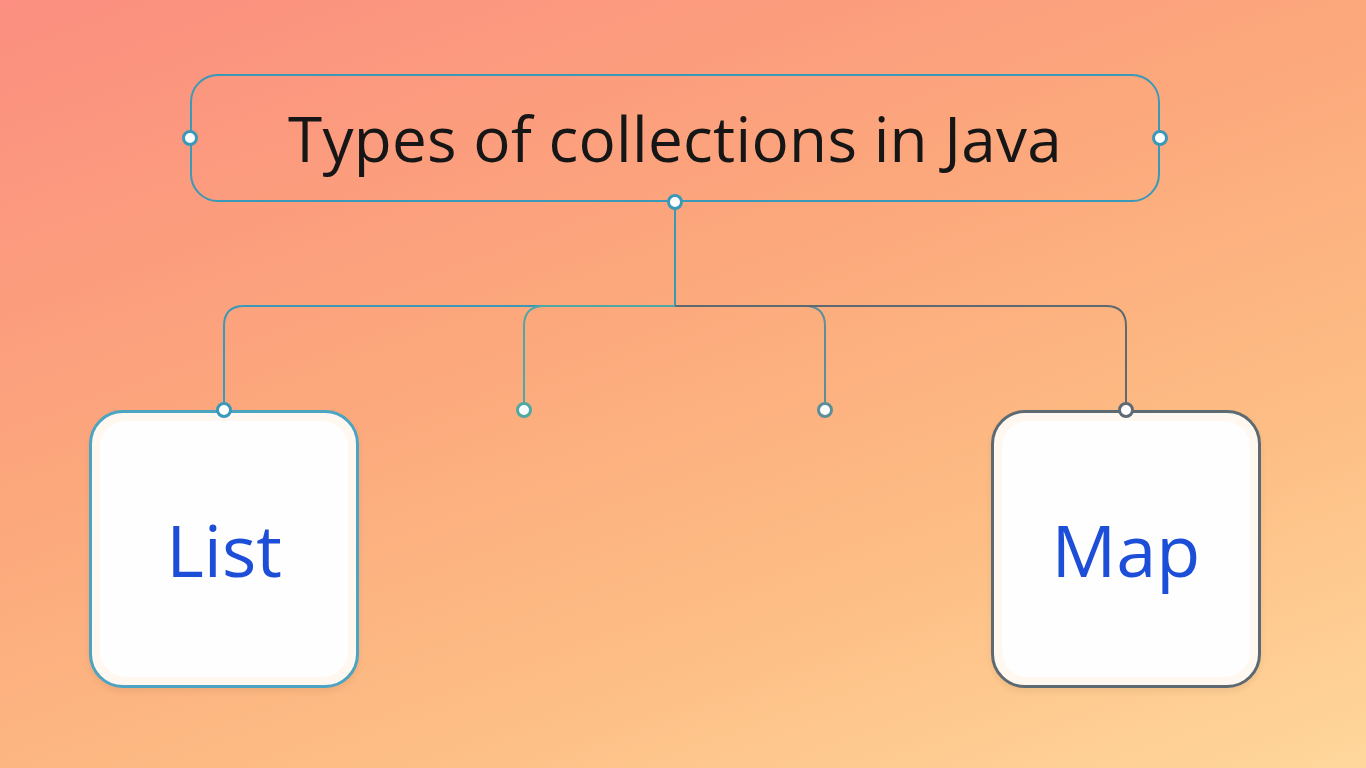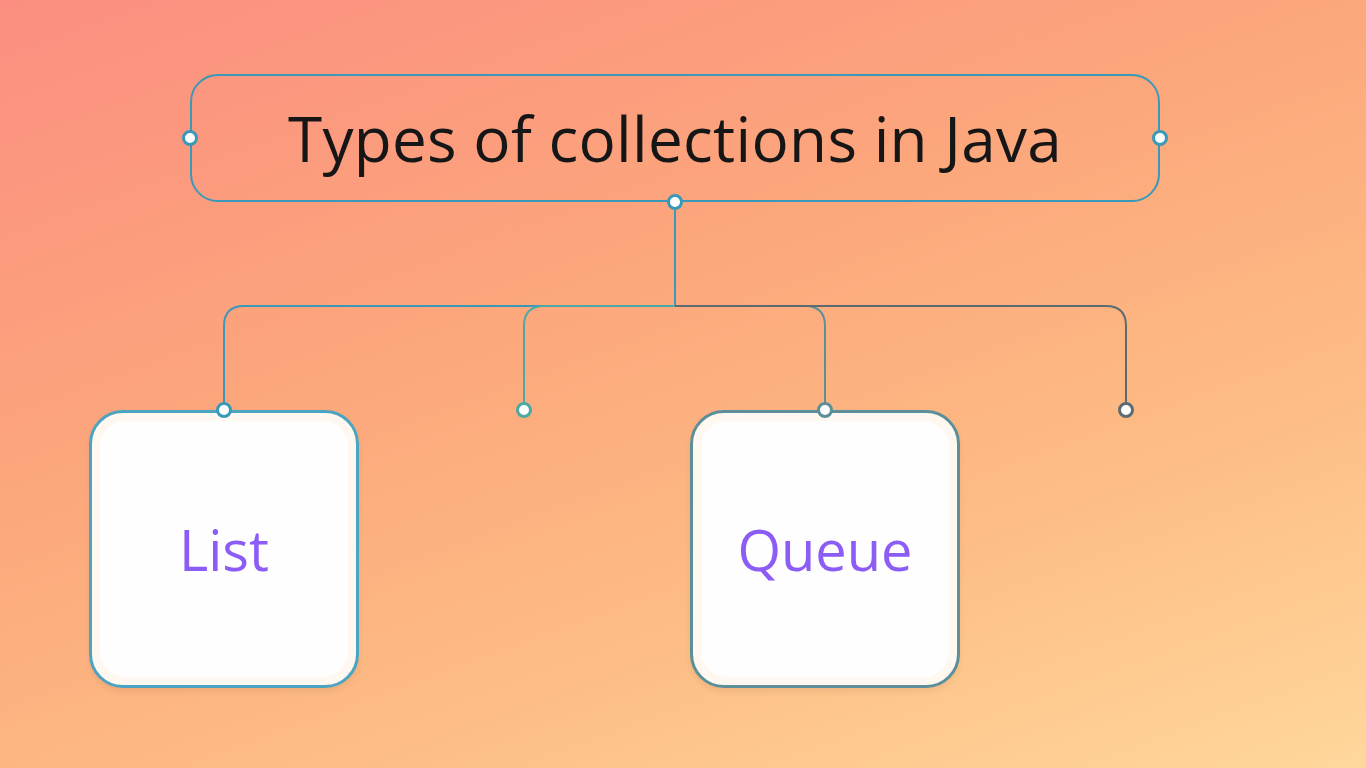--- a/index.html
+++ b/index.html
@@ -68,23 +68,23 @@
     width: 100%;
     height: 100%;
     border-radius: 26px;
     background: #fefefe;
     display: flex;
     align-items: center;
     justify-content: center;
     box-sizing: border-box;
   }
   .node .label {
-    font-size: 56px;
+    font-size: 72px;
     font-weight: 400;
-    color: #8b5cf6;
+    color: #1d4ed8;
   }
   .node.c1 { border-color: #4aa4c2; }
   .node.c2 { border-color: #4ea8a3; }
   .node.c3 { border-color: #5c8f9a; }
   .node.c4 { border-color: #5d6a72; }
 </style>
 </head>
 <body>
 
 <div class="canvas">
@@ -111,22 +111,22 @@
 
   <div class="node c1" style="left:89px; top:410px;">
     <div class="inner">
       <span class="label">List</span>
     </div>
   </div>
   <div class="dot" style="left:224px; top:410px;"></div>
 
   <div class="dot" style="left:524px; top:410px; border-color:#4ea8a3;"></div>
 
-  <div class="node c3" style="left:690px; top:410px;">
+  <div class="dot" style="left:825px; top:410px; border-color:#5c8f9a;"></div>
+
+  <div class="node c4" style="left:991px; top:410px;">
     <div class="inner">
-      <span class="label">Queue</span>
+      <span class="label">Map</span>
     </div>
   </div>
-  <div class="dot" style="left:825px; top:410px; border-color:#5c8f9a;"></div>
-
   <div class="dot dark" style="left:1126px; top:410px;"></div>
 
 </div>
 
 </body></html>

